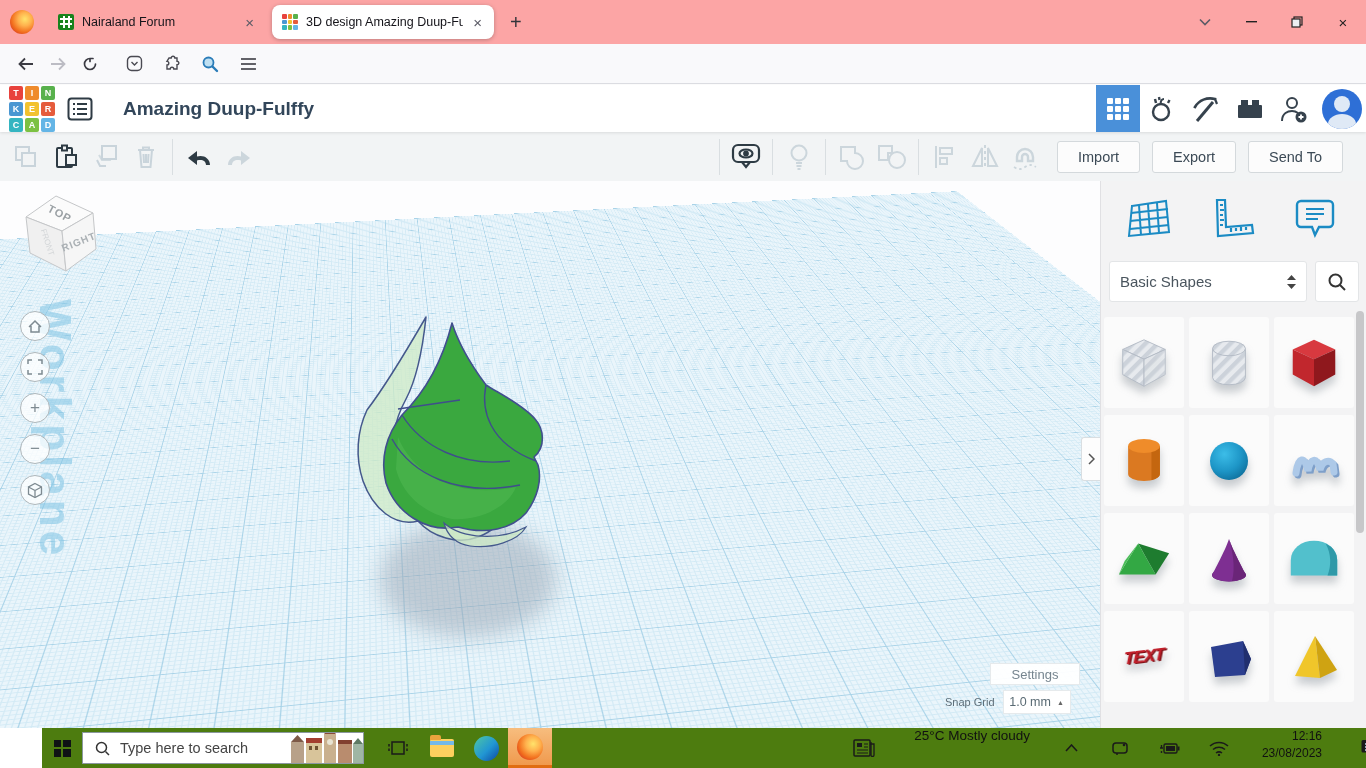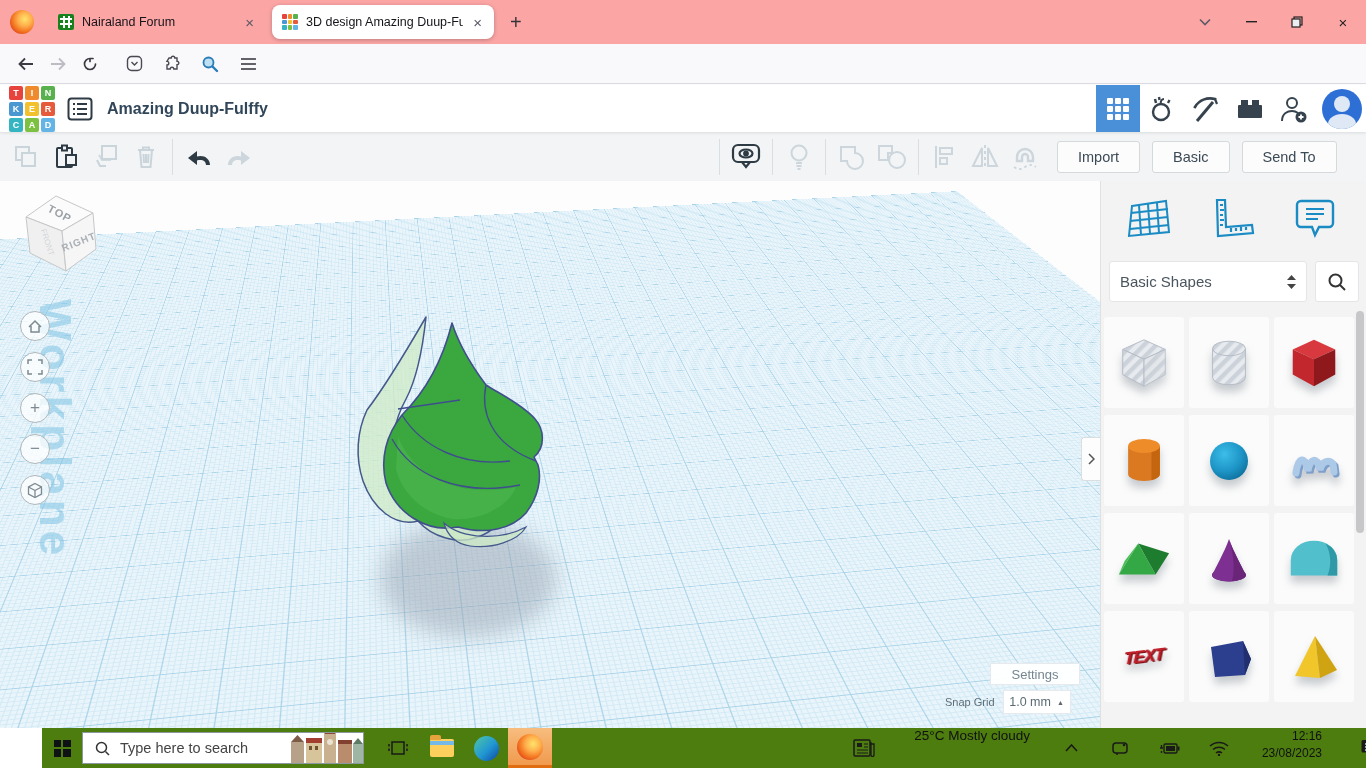--- a/index.html
+++ b/index.html
@@ -36,21 +36,21 @@
   #nav-right { display:flex; align-items:center; gap:6px; margin-left:12px; }
 
   
   #appheader { position:absolute; left:0; top:85px; width:1366px; height:47px; background:#fff; box-shadow:0 1px 3px rgba(0,0,0,.10); display:flex; align-items:center; z-index:5; }
   #tclogo { width:46px; height:46px; margin-left:9px; display:grid; grid-template-columns:repeat(3,1fr); grid-template-rows:repeat(3,1fr); gap:2px; }
   #tclogo span { display:flex; align-items:center; justify-content:center; color:#fff; font-size:9px; font-weight:bold; border-radius:2px; }
   #tclogo span:nth-child(1){background:#e8423d}#tclogo span:nth-child(2){background:#ef8b2c}#tclogo span:nth-child(3){background:#58b14c}
   #tclogo span:nth-child(4){background:#4a97d2}#tclogo span:nth-child(5){background:#f2c22e}#tclogo span:nth-child(6){background:#e55b3c}
   #tclogo span:nth-child(7){background:#35b5c1}#tclogo span:nth-child(8){background:#7cc142}#tclogo span:nth-child(9){background:#64b5e6}
   #listbtn { margin-left:12px; }
-  #doc-title { margin-left:14px; font-size:16px; font-weight:bold; color:#32465a; }
+  #doc-title { margin-left:30px; font-size:19px; font-weight:bold; color:#32465a; }
   #hdr-right { margin-left:auto; display:flex; align-items:center; height:100%; }
   .hbtn { width:44px; height:100%; display:flex; align-items:center; justify-content:center; }
   .hbtn.active { background:#4a90d9; }
   .avatar { width:40px; height:40px; border-radius:50%; background:#2e6fd6; margin:0 4px 0 6px; position:relative; overflow:hidden; }
   .avatar i { position:absolute; background:#dfe9f6; border-radius:50%; }
   .avatar .head { width:16px; height:16px; left:12px; top:7px; }
   .avatar .body { width:28px; height:20px; left:6px; top:25px; }
 
   
   #edittb { position:absolute; left:0; top:132px; width:1366px; height:49px; background:#f2f4f5; display:flex; align-items:center; z-index:4; }
@@ -386,21 +386,21 @@
       </svg>
   </span>
   <span class="tbico">
     <svg width="30" height="28" viewBox="0 0 30 28" fill="none" stroke="#ccd6dc" stroke-width="2.4">
         <path d="M7,14 a8,8 0 0 1 16,0 v4 h-5 v-4 a3,3 0 0 0 -6,0 v4 H7 Z"></path>
         <path d="M4,24 q6,4 11,0 q5,-4 11,0" stroke-dasharray="2.5,3" stroke-width="1.8"></path>
       </svg>
   </span>
 
   <span class="tbbtn">Import</span>
-  <span class="tbbtn">Basic</span>
+  <span class="tbbtn">Export</span>
   <span class="tbbtn">Send To</span>
 </div>
 
 <div id="canvas">
   <div id="plane"></div>
   <div id="wplabel">Workplane</div>
 
   <svg id="objsvg" width="260" height="360" viewBox="0 0 260 360">
     <defs>
         <filter id="blur8" x="-40%" y="-40%" width="180%" height="180%">

